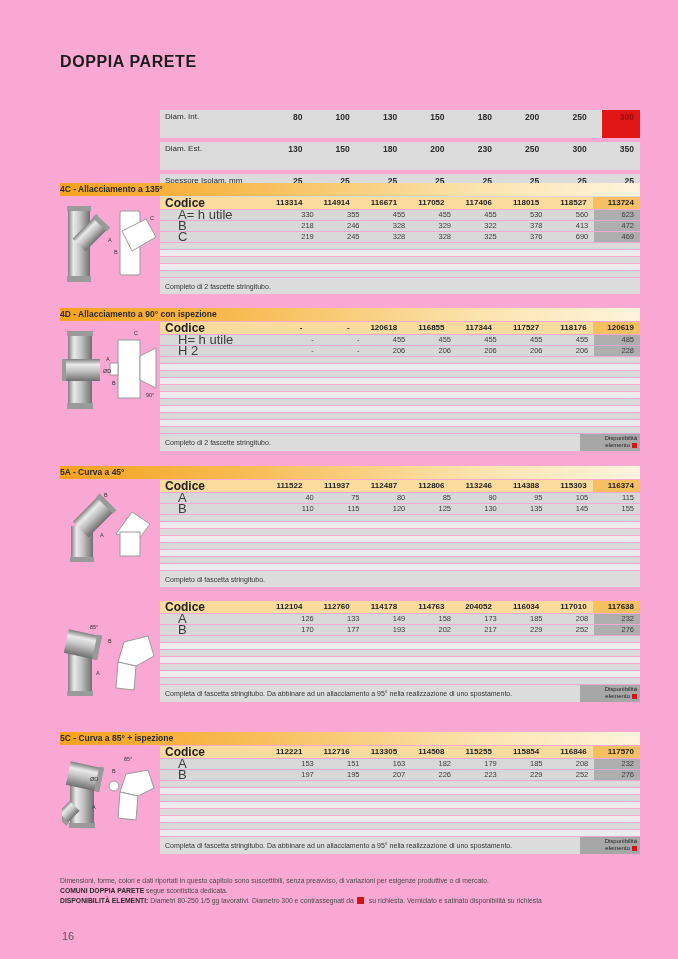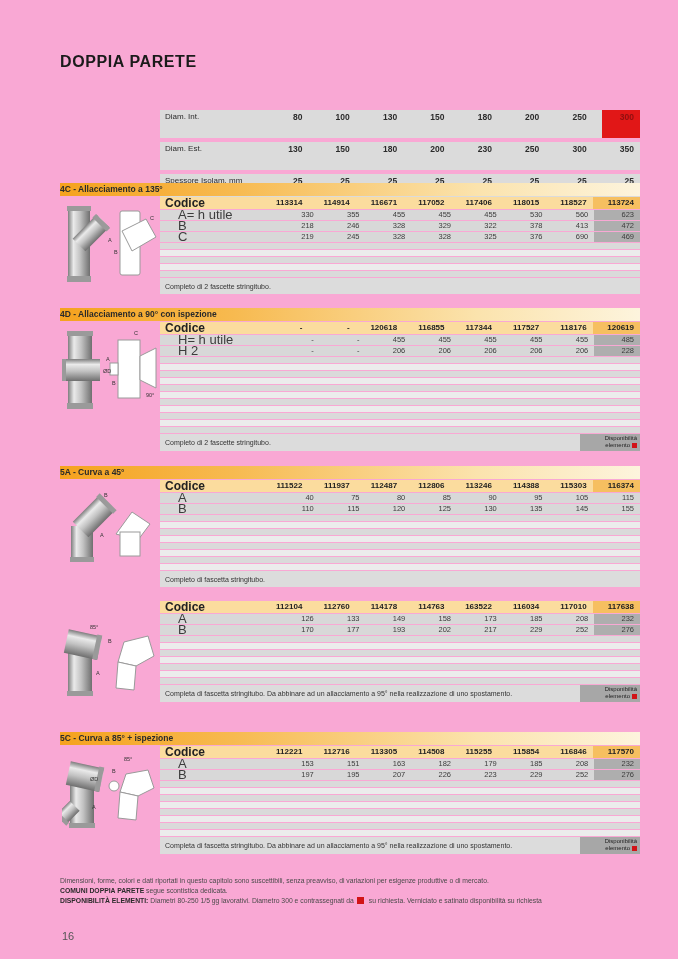--- a/index.html
+++ b/index.html
@@ -360,21 +360,21 @@
       <span class="dlb" style="left:46px;top:20px">B</span>
       <span class="dlb" style="left:34px;top:52px">A</span>
     </div>
     <div class="sec-table">
         <div class="codice-row">
           <div class="c-label">Codice</div>
           <div class="c-val">112104</div>
           <div class="c-val">112760</div>
           <div class="c-val">114178</div>
           <div class="c-val">114763</div>
-          <div class="c-val">163522</div>
+          <div class="c-val">204052</div>
           <div class="c-val">116034</div>
           <div class="c-val">117010</div>
           <div class="c-val">117638</div>
         </div>
         <div class="data-row hl">
           <div class="d-label">A</div>
           <div class="d-val">126</div>
           <div class="d-val">133</div>
           <div class="d-val">149</div>
           <div class="d-val">158</div>

